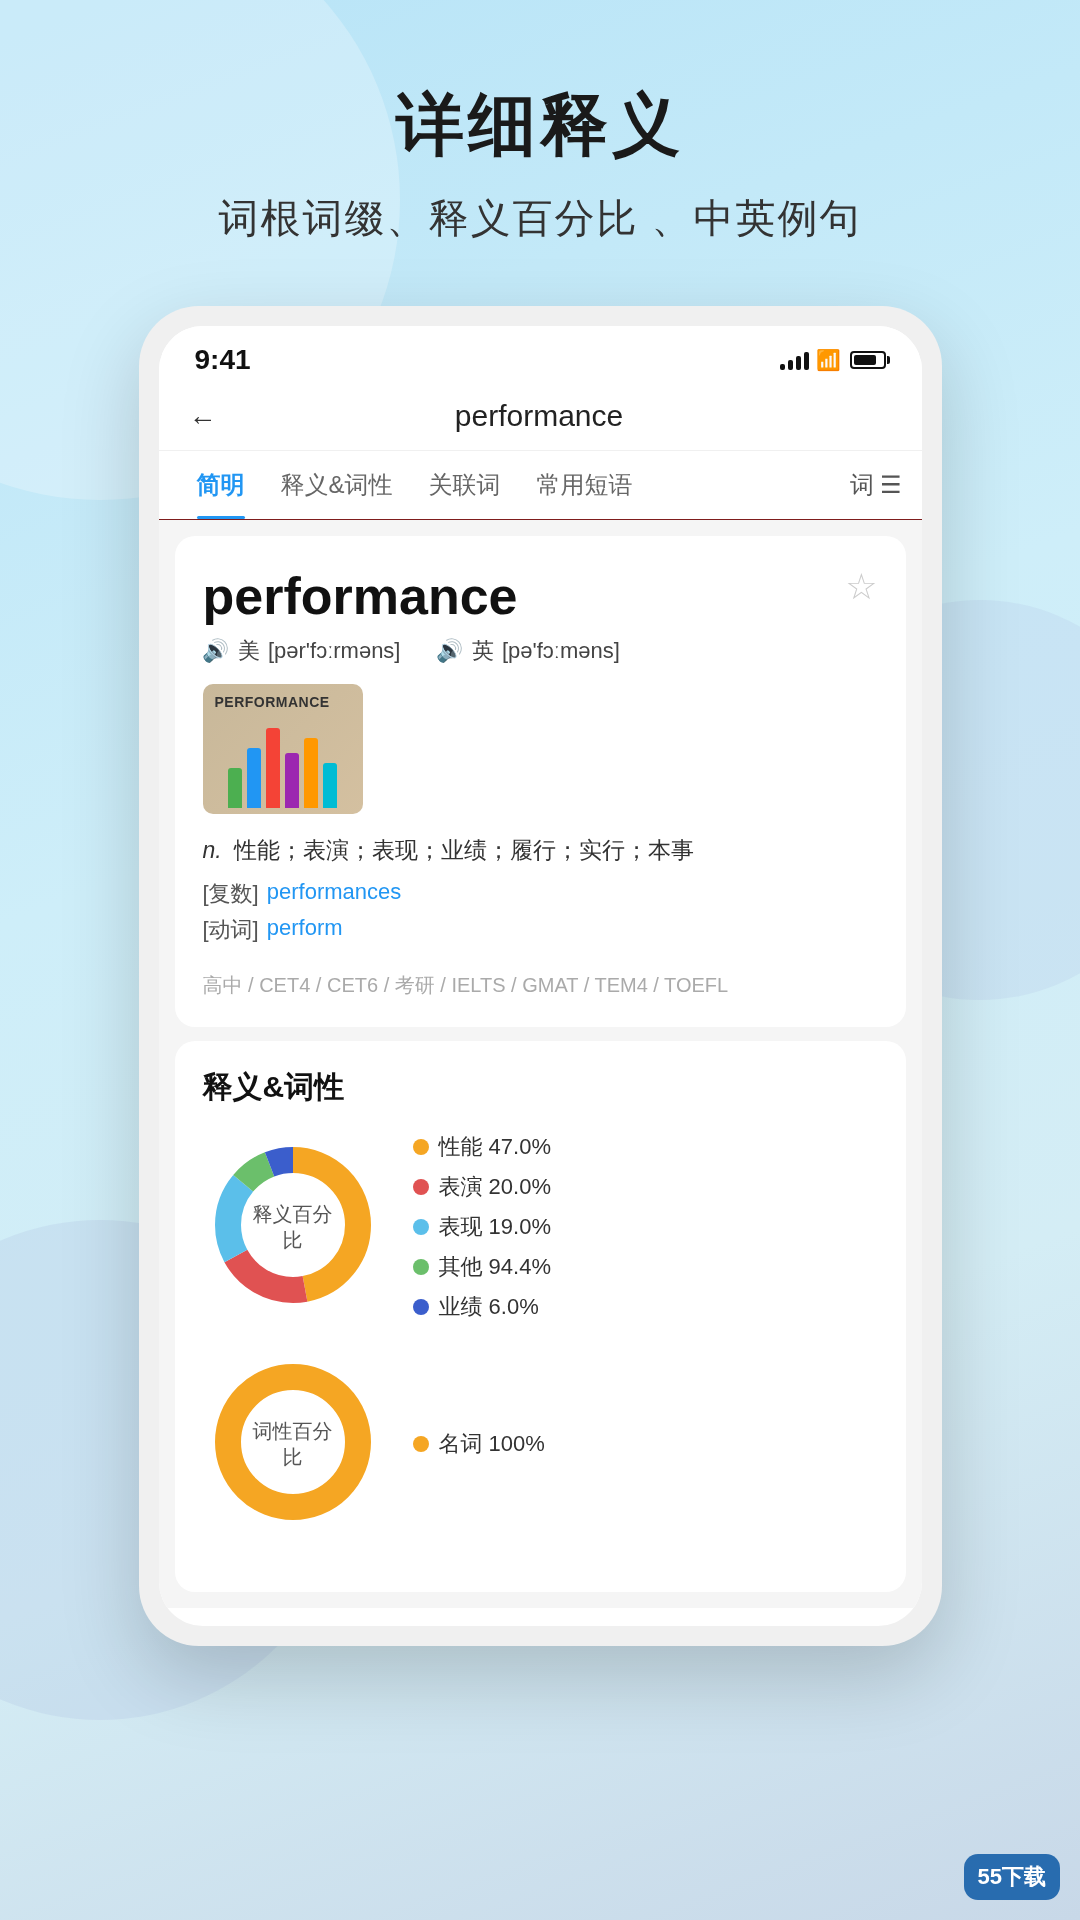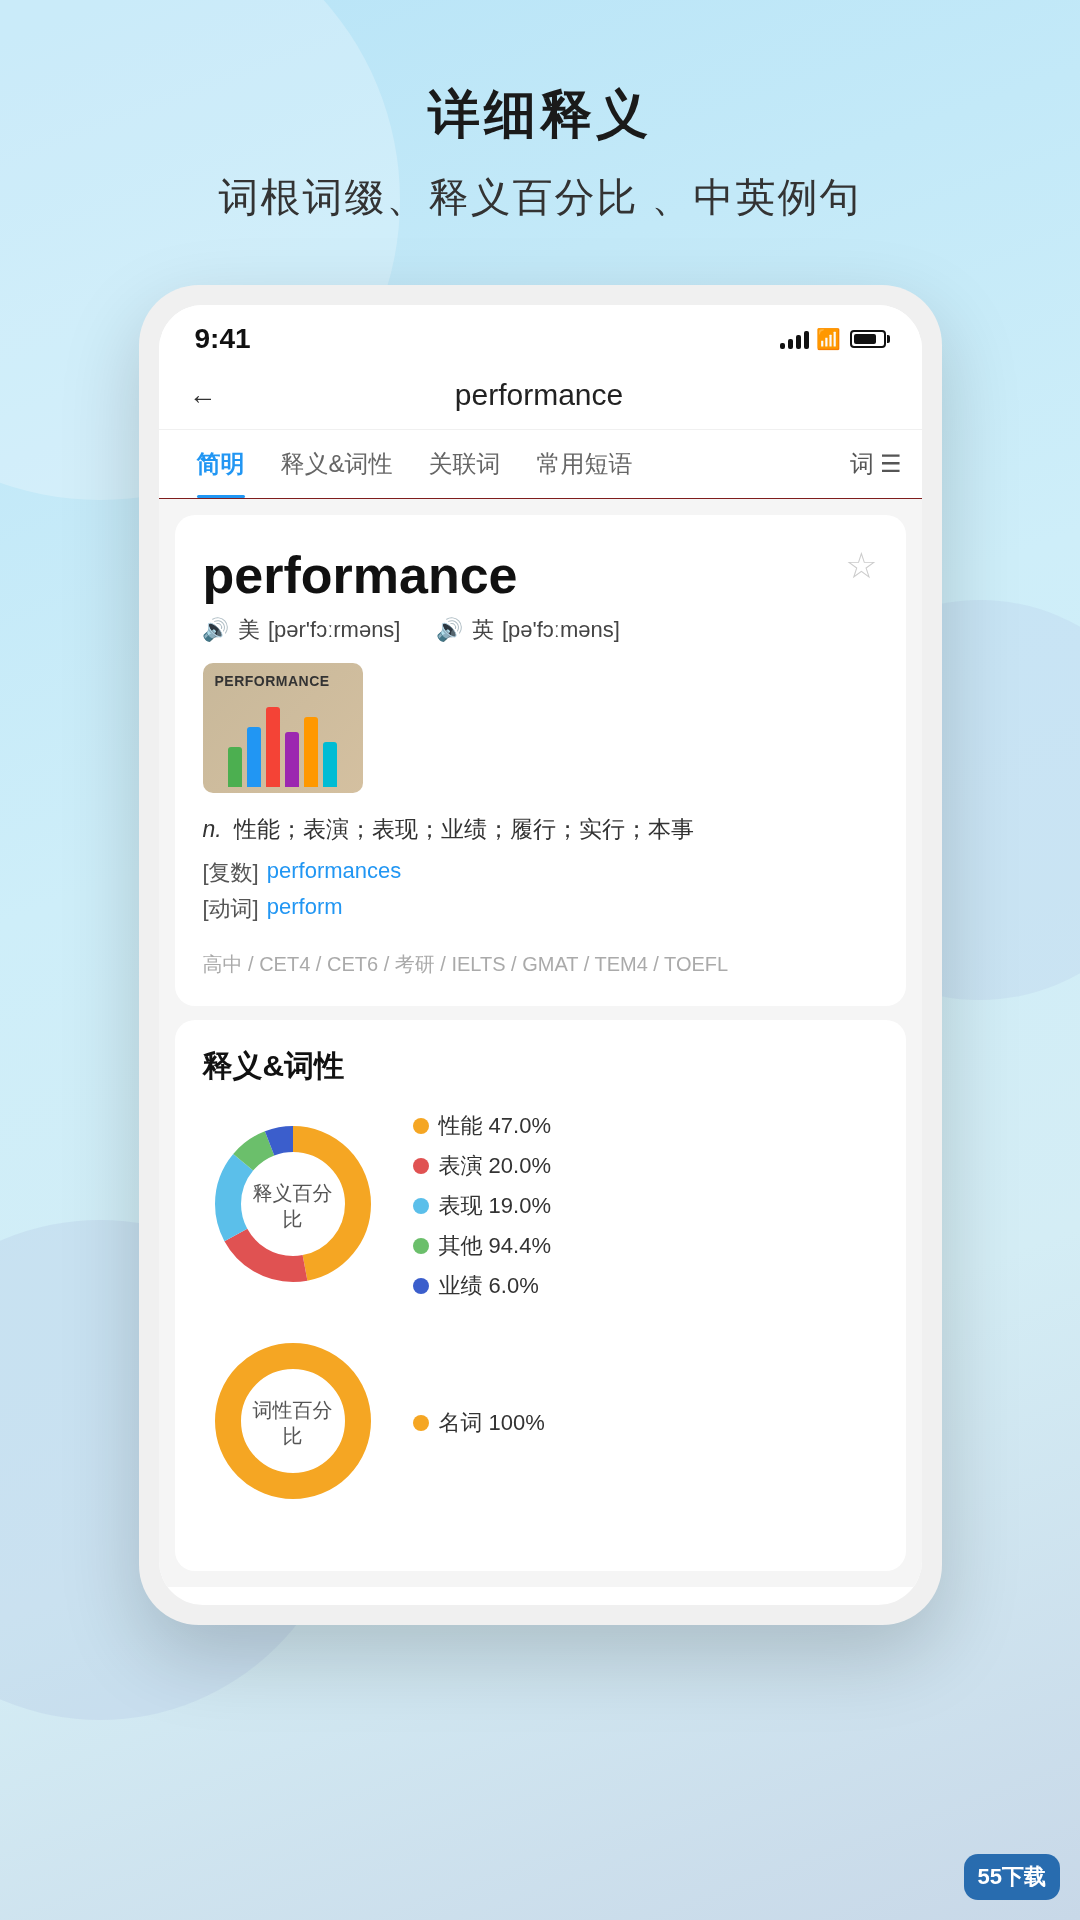--- a/index.html
+++ b/index.html
@@ -37,21 +37,21 @@
     }
 
     
     .page-header {
       position: relative;
       text-align: center;
       padding-top: 80px;
       z-index: 1;
     }
     .page-title {
-      font-size: 52px;
+      font-size: 68px;
       font-weight: 900;
       color: #1a1a1a;
       letter-spacing: 4px;
     }
     .page-subtitle {
       font-size: 40px;
       color: #333;
       margin-top: 20px;
       letter-spacing: 2px;
     }

